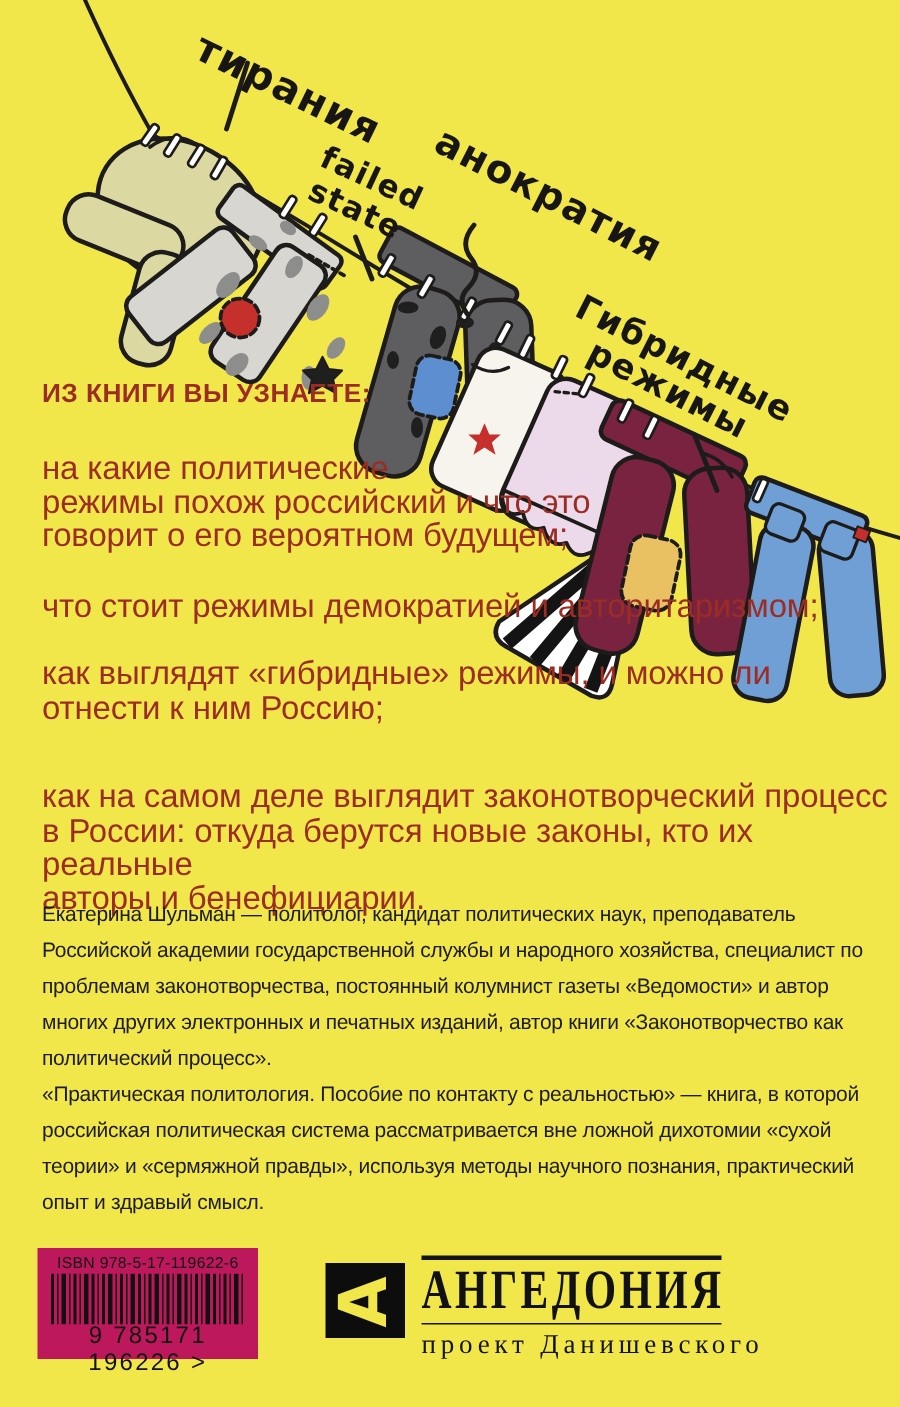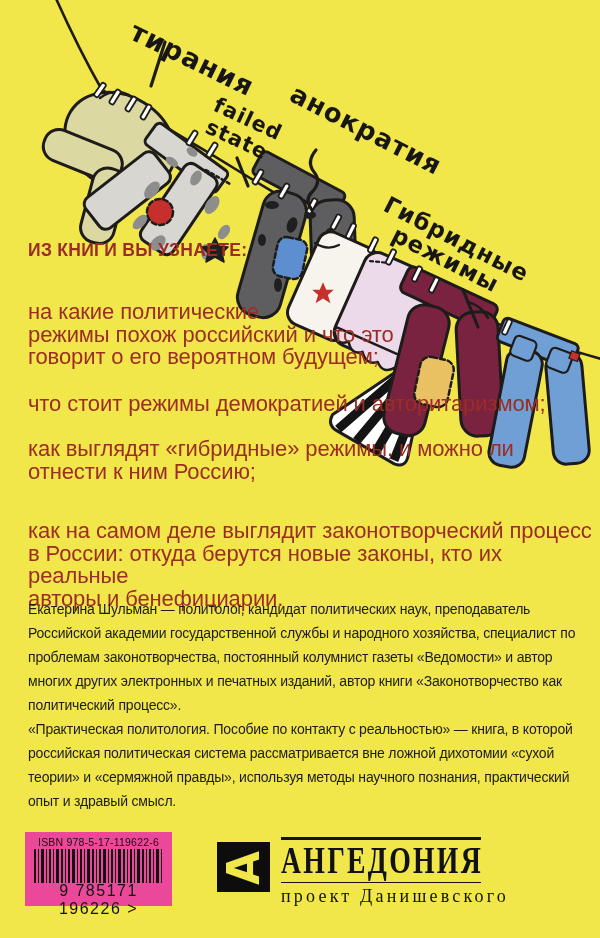--- a/index.html
+++ b/index.html
@@ -6,41 +6,41 @@
   .cover{
     position:relative; width:600px; height:938px; overflow:hidden;
     background:var(--bg,#f1e64a);
     font-family:"Liberation Sans",sans-serif;
   }
   .illustration{position:absolute;top:0;left:0;}
   .hand-label{
     font-family:"DejaVu Sans",sans-serif; font-weight:bold; fill:#171614;
   }
   .learn-heading{
-    position:absolute; left:28px; top:240px; margin:0;
+    position:absolute; left:28px; top:252px; margin:0;
     color:var(--red,#9c2d24); font-size:17.5px; font-weight:bold; letter-spacing:.3px;
   }
   .learn-item{
     position:absolute; left:28px; margin:0;
     color:var(--red,#9c2d24); font-size:22px; line-height:22.5px;
     white-space:pre-line; letter-spacing:-0.1px;
   }
   .learn-item.i0{top:301px;}
   .learn-item.i1{top:393px;}
   .learn-item.i2{top:438px;}
   .learn-item.i3{top:520px;}
   .author{
     position:absolute; left:28px; top:597px; width:556px;
     color:var(--ink,#1d1c1a); font-size:14px; line-height:24px; letter-spacing:-0.2px;
   }
   .author p{margin:0;}
   .author b{font-weight:normal;}
   .barcode-box{
     position:absolute; left:25px; top:832px; width:147px; height:74px;
-    background:#ec4899; text-align:center;
+    background:#be185d; text-align:center;
   }
   .isbn{font-size:10.5px; color:#111; margin-top:4px; letter-spacing:.2px;}
   .barcode-svg{display:block; margin:1px auto 0 auto;}
   .barcode-digits{font-size:16px; color:#111; letter-spacing:1.5px; margin-top:-1px;}
   .publisher{position:absolute; left:0; top:0;}
   .logo-square{
     position:absolute; left:217px; top:842px; width:53px; height:50px; background:#0d0d0d;
   }
   .logo-text{position:absolute; left:281px; top:837px; width:200px;}
   .pub-rule{height:2.5px; background:#141414; width:200px;}

